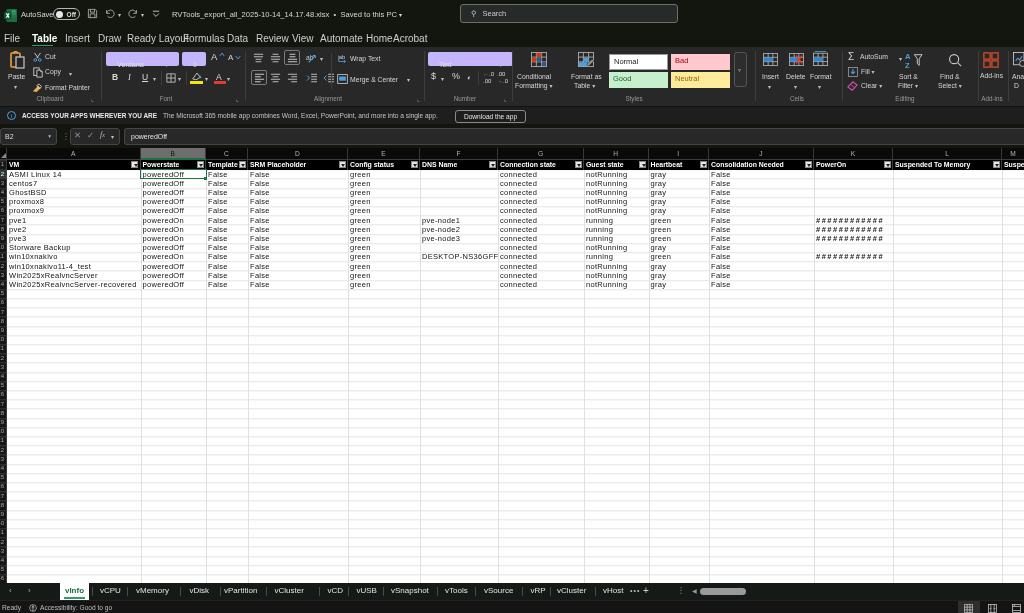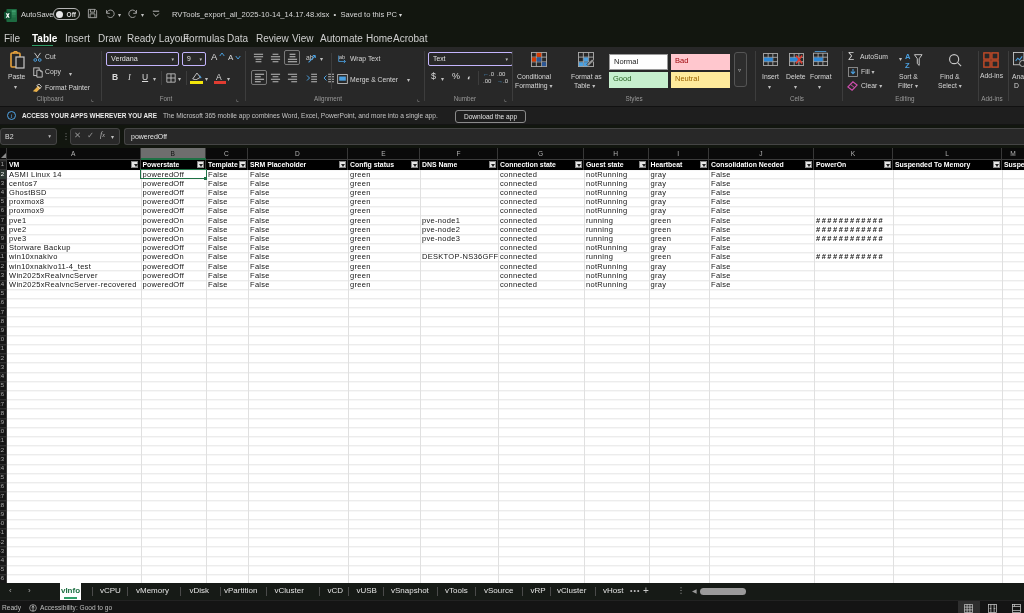--- a/index.html
+++ b/index.html
@@ -26,21 +26,21 @@
 .menu-item.active { color:#fff; font-weight:bold; }
 #home-underline { left:32px; top:16.5px; width:21px; height:1.6px; background:#2f9e68; }
 
 
 #ribbon { left:0; top:47px; width:1024px; height:60px; background:#282828; border-bottom:1px solid #111; }
 .gsep { position:absolute; top:4px; width:1px; height:50px; background:#3d3d3d; }
 .glabel { position:absolute; top:48px; color:#999; font-size:6.3px; width:80px; text-align:center; }
 .launch { position:absolute; top:48px; width:7px; height:7px; color:#9a9a9a; font-size:6px; }
 .rtxt { color:#d6d6d6; font-size:6.8px; }
 .chev { color:#c0c0c0; font-size:6px; }
-.combo { position:absolute; border:1px solid #c4b5fd; border-radius:2px; color:#e0e0e0; font-size:6.8px; }
+.combo { position:absolute; border:7px solid #c4b5fd; border-radius:2px; color:#e0e0e0; font-size:6.8px; }
 
 
 #msgbar { left:0; top:107px; width:1024px; height:18px; background:#1e1e1e; border-bottom:1px solid #141414; color:#cfcfcf; font-size:6.8px; }
 #dl-btn { position:absolute; left:455px; top:3px; width:71px; height:12.5px; border:1px solid #8a8a8a; border-radius:3px; text-align:center; line-height:11px; color:#e2e2e2; font-size:6.6px; }
 
 
 #fbar { left:0; top:125px; width:1024px; height:23px; background:#12160f; }
 #namebox { position:absolute; left:0; top:2.5px; width:57px; height:17px; background:#282828; border:1px solid #454545; border-radius:3px; color:#ddd; font-size:7px; line-height:15px; padding-left:4px; }
 #fx-input { position:absolute; left:124px; top:2.5px; width:900px; height:17px; background:#282828; border:1px solid #454545; border-radius:3px 0 0 3px; border-right:none; color:#e4e4e4; font-size:7px; line-height:15px; padding-left:6px; }
 
@@ -60,21 +60,21 @@
 .hcell { position:absolute; top:0; height:9.5px; color:#fff; font-weight:bold; font-size:6.9px; line-height:9.5px; padding-left:2px; border-right:1px solid #3c3c3c; white-space:nowrap; overflow:hidden; }
 .fbtn { position:absolute; top:1.2px; width:7px; height:7px; background:#e6e6e6; border:0.5px solid #888; }
 .fbtn:after { content:""; position:absolute; left:1.5px; top:2.2px; border-left:2px solid transparent; border-right:2px solid transparent; border-top:3px solid #222; }
 .drow { position:absolute; left:7px; width:1017px; height:9.2px; font-size:7.5px; color:#141414; white-space:nowrap; letter-spacing:0.3px; }
 .drow span { position:absolute; padding-left:2px; line-height:9.2px; overflow:hidden; }
 
 
 #tabbar { left:0; top:583px; width:1024px; height:17px; background:#161a16; color:#e2e2e2; font-size:8px; }
 .tab { position:absolute; top:0; height:17px; line-height:16px; }
 .tsep { position:absolute; top:4px; width:1px; height:9px; background:#4a4a4a; }
-#tab-active { position:absolute; left:60px; top:0; width:21px; height:17px; background:#fff; color:#1d6f42; font-weight:bold; text-align:center; line-height:15px; }
+#tab-active { position:absolute; left:60px; top:0; width:29px; height:17px; background:#fff; color:#1d6f42; font-weight:bold; text-align:center; line-height:15px; }
 #tab-active:after { content:""; position:absolute; left:4px; right:4px; bottom:1.5px; height:1.8px; background:#2f9e68; }
 
 
 #statusbar { left:0; top:600px; width:1024px; height:13px; background:#141414; border-top:1px solid #222; color:#bdbdbd; font-size:6.6px; }
 </style>
 </head>
 <body>
 <div id="app">
   <div class="abs" id="titlebar">
     <svg class="abs" id="xlicon" viewBox="0 0 16 16">
@@ -98,20 +98,21 @@
       </svg>
     <span class="abs chev" style="left:118px;top:11px">▾</span>
     <svg class="abs" style="left:128px;top:9px" width="10" height="9" viewBox="0 0 16 14">
         <path d="M13.5 1.5 v5.2 h-5.2 M13.2 6.4 a6 6 0 1 0 -1.2 4.8" fill="none" stroke="#b8b8b8" stroke-width="1.3"></path>
       </svg>
     <span class="abs chev" style="left:141px;top:11px">▾</span>
     <svg class="abs" style="left:152px;top:10px" width="8" height="8" viewBox="0 0 10 10">
         <path d="M1 1.5 h8 M1.5 4.5 l3.5 3.5 3.5 -3.5" fill="none" stroke="#c4c4c4" stroke-width="1.2"></path>
       </svg>
     <span class="abs tb-txt" id="title-text">RVTools_export_all_2025-10-14_14.17.48.xlsx &nbsp;•&nbsp; Saved to this PC <span style="font-size:6px">▾</span></span>
+    <div class="abs" id="searchbox"><span class="mag">⚲</span>Search</div>
   </div>
   <div class="abs" id="menubar">
     <span class="menu-item" style="left:4px">File</span>
     <span class="menu-item active" style="left:32px">Table</span>
     <span class="menu-item" style="left:65px">Insert</span>
     <span class="menu-item" style="left:98px">Draw</span>
     <span class="menu-item" style="left:127px">Ready Layout</span>
     <span class="menu-item" style="left:183px">Formulas</span>
     <span class="menu-item" style="left:227px">Data</span>
     <span class="menu-item" style="left:256px">Review</span>

